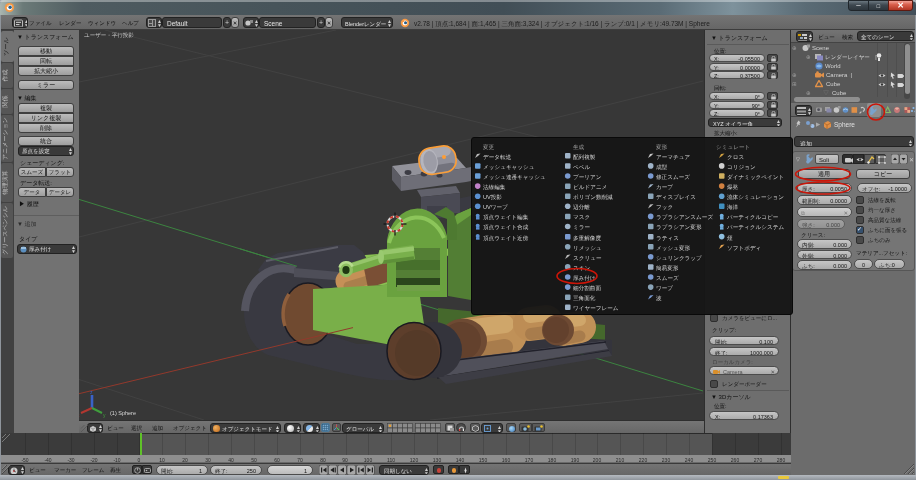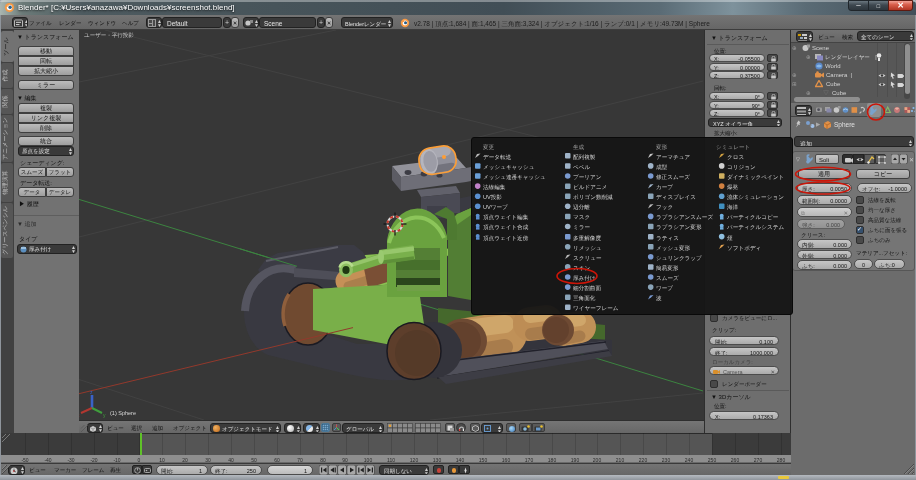--- a/index.html
+++ b/index.html
@@ -19,21 +19,20 @@
 
 <div class="abs" id="titlebar" style="left:0;top:0;width:916px;height:15px;border-radius:5px 5px 0 0;background:linear-gradient(90deg,#aab6b0 0%,#6b7a78 2.5%,#4e5b60 9%,#47545a 30%,#414e56 55%,#5a6b75 72%,#7e929c 80%,#5a6b75 88%,#434f59 100%);">
   <div class="abs" style="left:0;top:0;width:916px;height:2px;background:rgba(255,255,255,0.35);border-radius:5px 5px 0 0;"></div>
 
   <svg class="abs" style="left:4px;top:2px;" width="11" height="11" viewBox="0 0 11 11">
     <circle cx="5.5" cy="5.5" r="4.6" fill="#f79a44"></circle>
     <circle cx="5.5" cy="5.5" r="2.7" fill="#fff"></circle>
     <circle cx="6.1" cy="5.2" r="1.7" fill="#2a5f8a"></circle>
     <path d="M0.5 5.5 L4.5 2.8 L4.8 4.2 Z" fill="#f79a44"></path>
   </svg>
-  <div class="abs" style="left:18px;top:3px;font-size:8px;color:#fff;text-shadow:0 1px 2px rgba(0,0,0,0.8);">Blender* [C:¥Users¥anazawa¥Downloads¥screenshot.blend]</div>
 
   <div class="abs" style="left:848px;top:0;width:21px;height:11px;background:linear-gradient(#6b7780,#3d474f 45%,#2e363d);border:1px solid #20262b;border-radius:0 0 0 3px;color:#fff;font-size:8px;text-align:center;line-height:8px;">–</div>
   <div class="abs" style="left:868px;top:0;width:21px;height:11px;background:linear-gradient(#6b7780,#3d474f 45%,#2e363d);border:1px solid #20262b;color:#fff;font-size:5.5px;text-align:center;line-height:10px;">□</div>
   <div class="abs" style="left:888px;top:0;width:25px;height:11px;background:linear-gradient(#f0a296,#d95f4c 40%,#b03523);border:1px solid #5f1a10;border-radius:0 0 3px 0;color:#fff;font-size:8px;text-align:center;line-height:9px;font-weight:bold;">✕</div>
 </div>
 
 <div class="abs" id="infohdr" style="left:1px;top:15px;width:914px;height:15px;background:linear-gradient(#747474,#666);border-bottom:1px solid #3c3c3c;font-size:5.5px;">
 
   <div class="darkdd" style="left:11px;top:2px;width:16px;height:11px;">
     <svg width="9" height="9" style="position:absolute;left:1px;top:1px;" viewBox="0 0 9 9">

